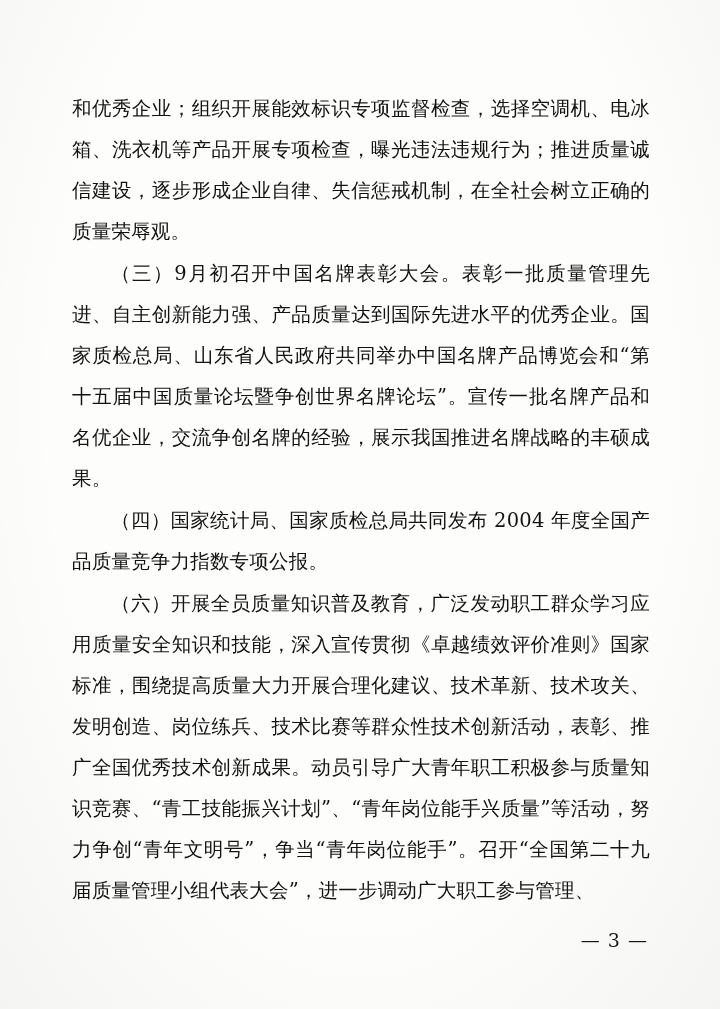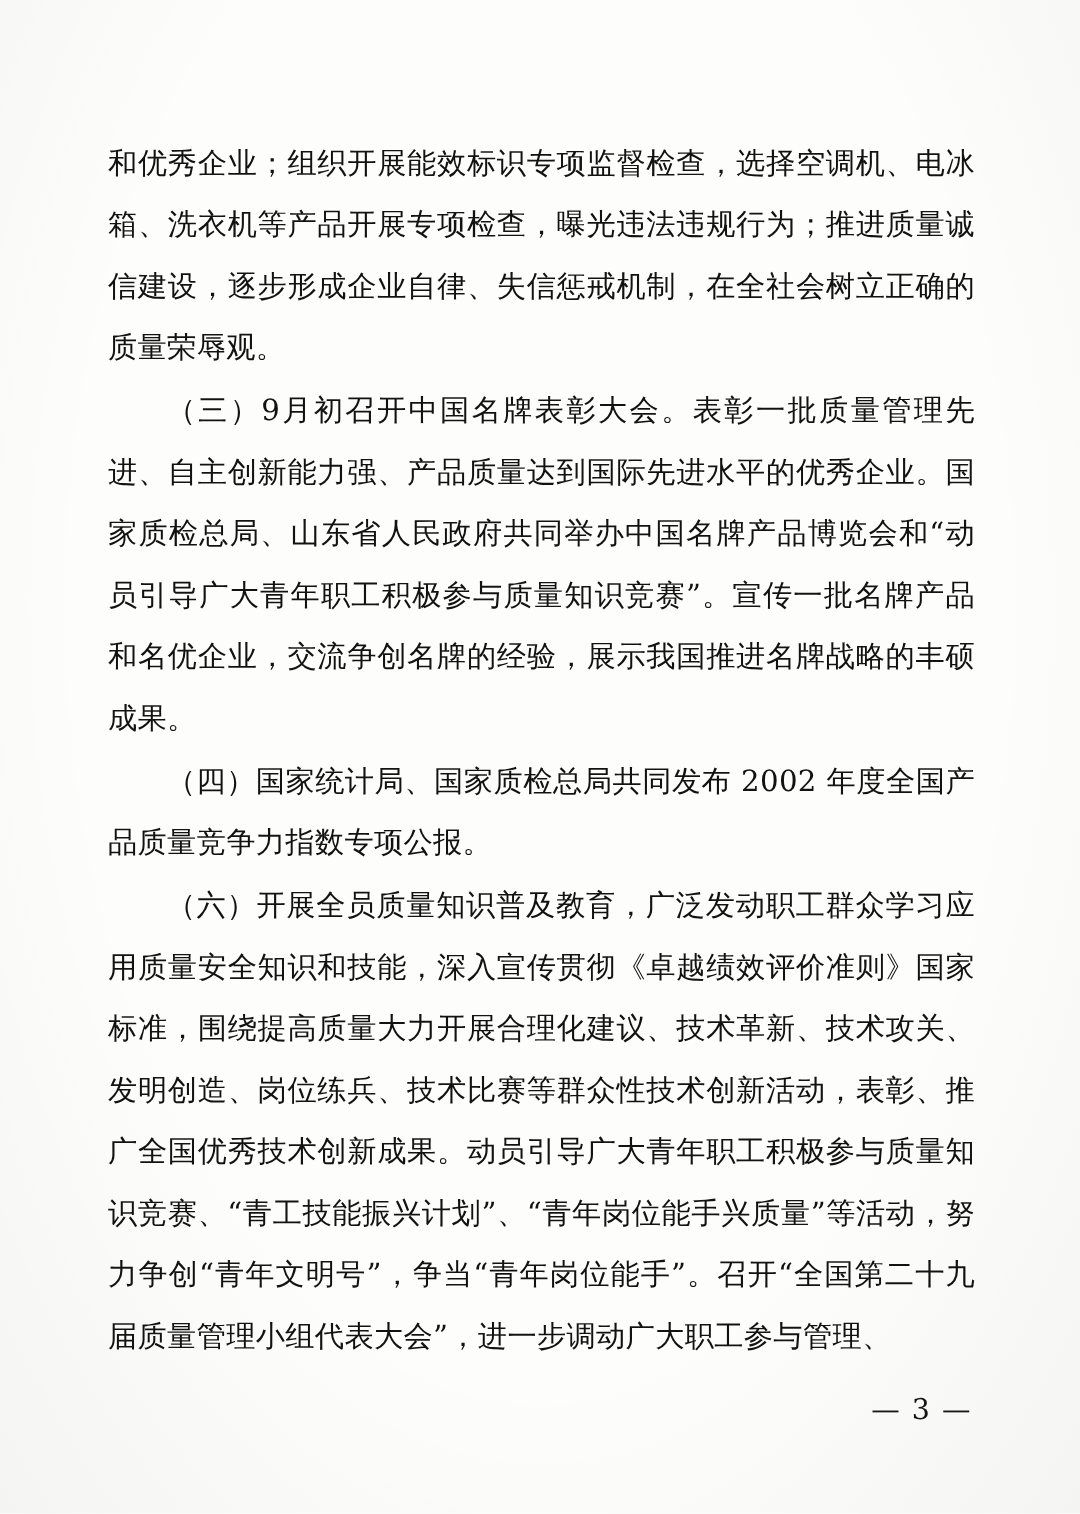--- a/index.html
+++ b/index.html
@@ -55,20 +55,20 @@
     letter-spacing: 1px;
   }
 </style>
 </head>
 <body>
 
 <div class="page">
 
   <div class="body-text">
     <p class="para">和优秀企业；组织开展能效标识专项监督检查，选择空调机、电冰箱、洗衣机等产品开展专项检查，曝光违法违规行为；推进质量诚信建设，逐步形成企业自律、失信惩戒机制，在全社会树立正确的质量荣辱观。</p>
-    <p class="para indent">（三）9月初召开中国名牌表彰大会。表彰一批质量管理先进、自主创新能力强、产品质量达到国际先进水平的优秀企业。国家质检总局、山东省人民政府共同举办中国名牌产品博览会和“动员引导广大青年职工积极参与质量知识竞赛”。宣传一批名牌产品和名优企业，交流争创名牌的经验，展示我国推进名牌战略的丰硕成果。</p>
-    <p class="para indent">（四）国家统计局、国家质检总局共同发布 2002 年度全国产品质量竞争力指数专项公报。</p>
+    <p class="para indent">（三）9月初召开中国名牌表彰大会。表彰一批质量管理先进、自主创新能力强、产品质量达到国际先进水平的优秀企业。国家质检总局、山东省人民政府共同举办中国名牌产品博览会和“第十五届中国质量论坛暨争创世界名牌论坛”。宣传一批名牌产品和名优企业，交流争创名牌的经验，展示我国推进名牌战略的丰硕成果。</p>
+    <p class="para indent">（四）国家统计局、国家质检总局共同发布 2004 年度全国产品质量竞争力指数专项公报。</p>
     <p class="para indent">（六）开展全员质量知识普及教育，广泛发动职工群众学习应用质量安全知识和技能，深入宣传贯彻《卓越绩效评价准则》国家标准，围绕提高质量大力开展合理化建议、技术革新、技术攻关、发明创造、岗位练兵、技术比赛等群众性技术创新活动，表彰、推广全国优秀技术创新成果。动员引导广大青年职工积极参与质量知识竞赛、“青工技能振兴计划”、“青年岗位能手兴质量”等活动，努力争创“青年文明号”，争当“青年岗位能手”。召开“全国第二十九届质量管理小组代表大会”，进一步调动广大职工参与管理、</p>
   </div>
 
   <div class="footer">— 3 —</div>
 
 </div>
 
 </body></html>

